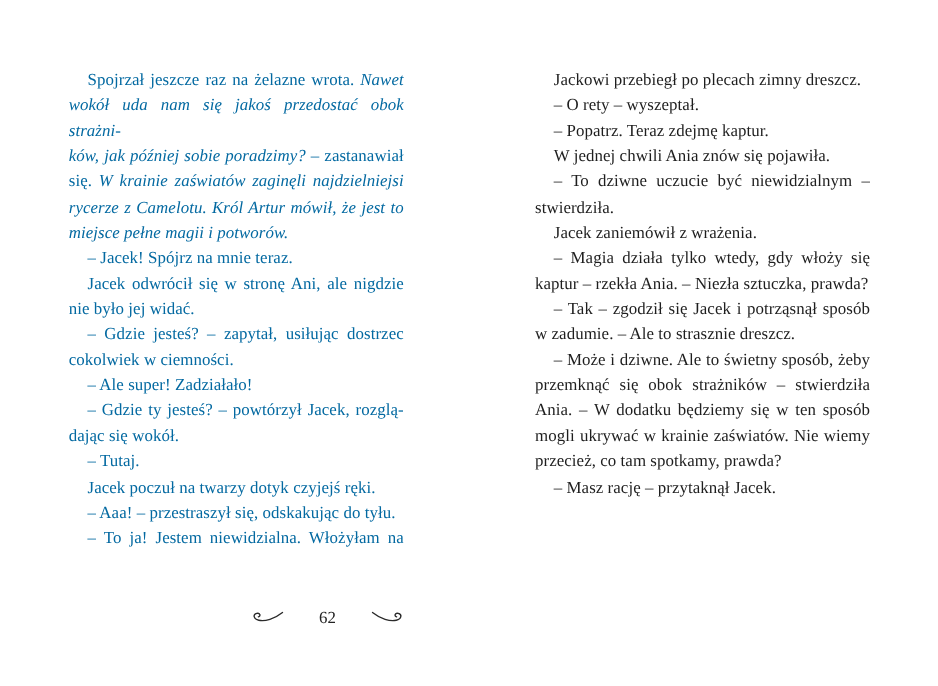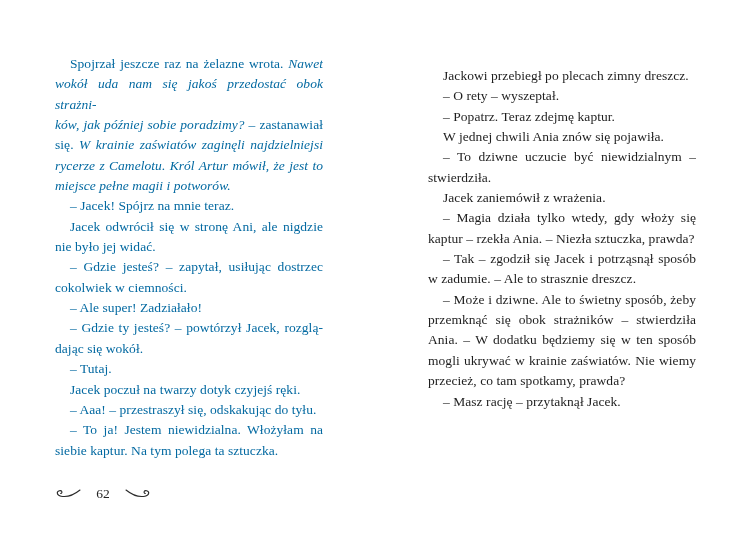--- a/index.html
+++ b/index.html
@@ -28,21 +28,21 @@
   .text-block {
     position: absolute;
     top: 54px;
     width: 268px;
     font-size: 13.5px;
     line-height: 20.35px;
     color: #1e1e1e;
     letter-spacing: 0.05px;
   }
   .page--left .text-block { left: 55px; }
-  .page--right .text-block { left: 53px; margin-top: 12px; }
+  .page--right .text-block { left: 53px; }
   .line {
     text-align: justify;
     text-align-last: justify;
     overflow: hidden;
     white-space: normal;
   }
   .line.end {
     text-align-last: left;
   }
   .line.indent {
@@ -50,23 +50,23 @@
   }
   .line em {
     font-style: italic;
   }
   .page-footer {
     position: absolute;
     top: 483px;
     width: 268px;
     height: 22px;
     display: flex;
-    justify-content: flex-start;
+    justify-content: flex-end;
     align-items: center;
-    gap: 13px;
+    gap: 26px;
     color: #232323;
     font-size: 13.5px;
   }
   .page--left .page-footer { left: 55px; }
   .page--right .page-footer { left: 53px; }
   .flourish {
     display: block;
     width: 26px;
     height: 12px;
   }
@@ -97,21 +97,20 @@
         <div class="line end"><span>nie było jej widać.</span></div>
         <div class="line indent"><span>– Gdzie jesteś? – zapytał, usiłując dostrzec</span></div>
         <div class="line end"><span>cokolwiek w ciemności.</span></div>
         <div class="line indent end"><span>– Ale super! Zadziałało!</span></div>
         <div class="line indent"><span>– Gdzie ty jesteś? – powtórzył Jacek, rozglą-</span></div>
         <div class="line end"><span>dając się wokół.</span></div>
         <div class="line indent end"><span>– Tutaj.</span></div>
         <div class="line indent end"><span>Jacek poczuł na twarzy dotyk czyjejś ręki.</span></div>
         <div class="line indent end"><span>– Aaa! – przestraszył się, odskakując do tyłu.</span></div>
         <div class="line indent"><span>– To ja! Jestem niewidzialna. Włożyłam na</span></div>
-        <div class="line end"><span>siebie kaptur. Na tym polega ta sztuczka.</span></div>
       </div>
     <footer class="page-footer">
       <svg class="flourish" viewBox="0 0 26 12" aria-hidden="true">
         <path d="M25 2 C18.5 7.2 11 9.3 6 8.2 C1.6 7.2 1.2 3.4 4.4 2.7 C7 2.1 7.9 4.8 5.7 5.5" fill="none" stroke="#2a2a2a" stroke-width="1.1" stroke-linecap="round"></path>
       </svg>
       <span class="page-number">62</span>
       <svg class="flourish mirrored" viewBox="0 0 26 12" aria-hidden="true">
         <path d="M25 2 C18.5 7.2 11 9.3 6 8.2 C1.6 7.2 1.2 3.4 4.4 2.7 C7 2.1 7.9 4.8 5.7 5.5" fill="none" stroke="#2a2a2a" stroke-width="1.1" stroke-linecap="round"></path>
       </svg>
     </footer>

